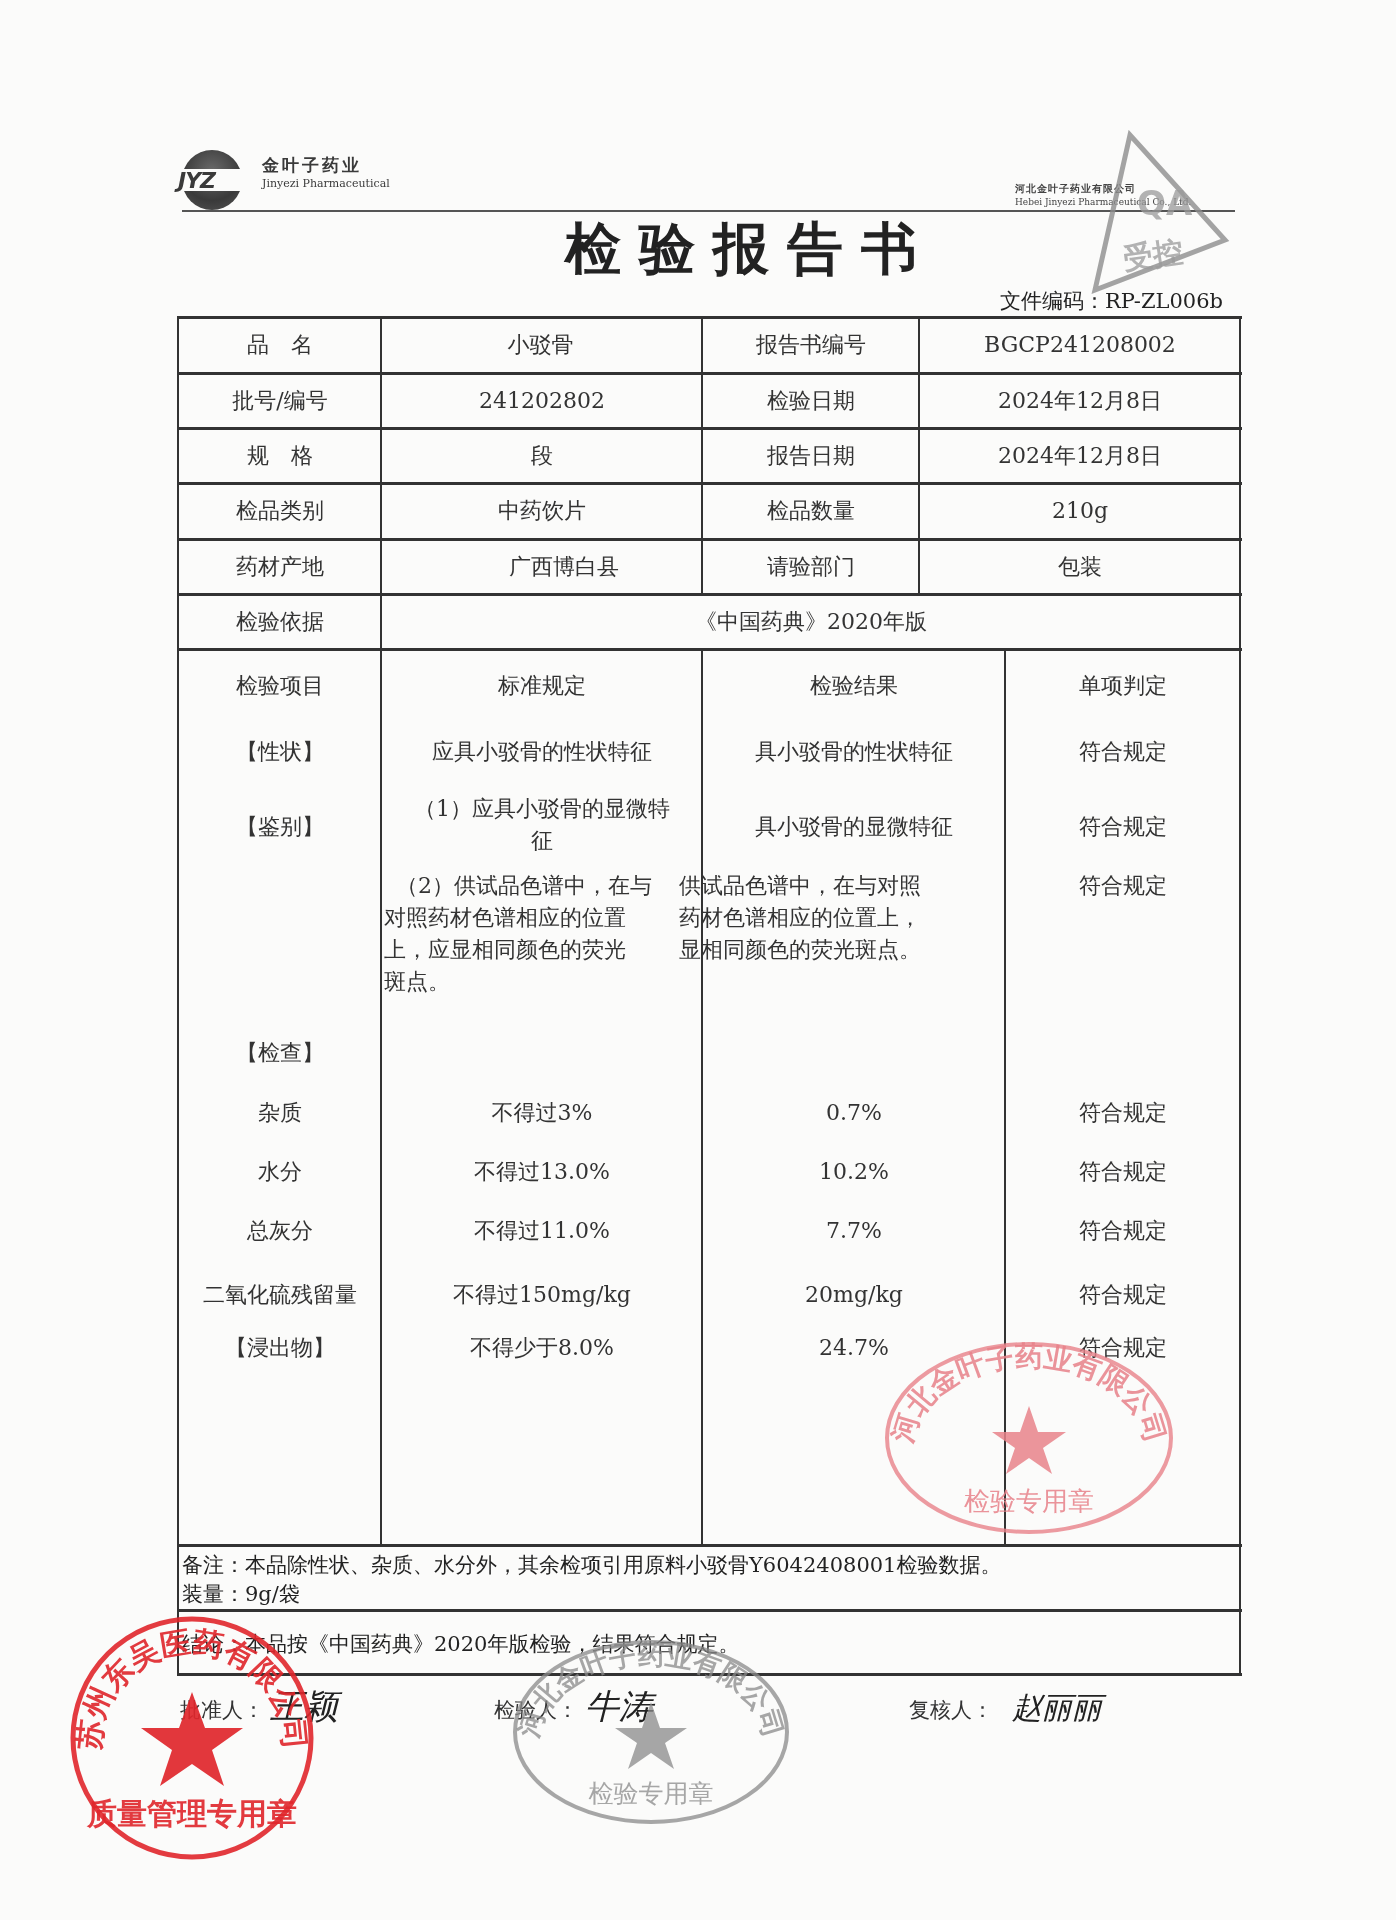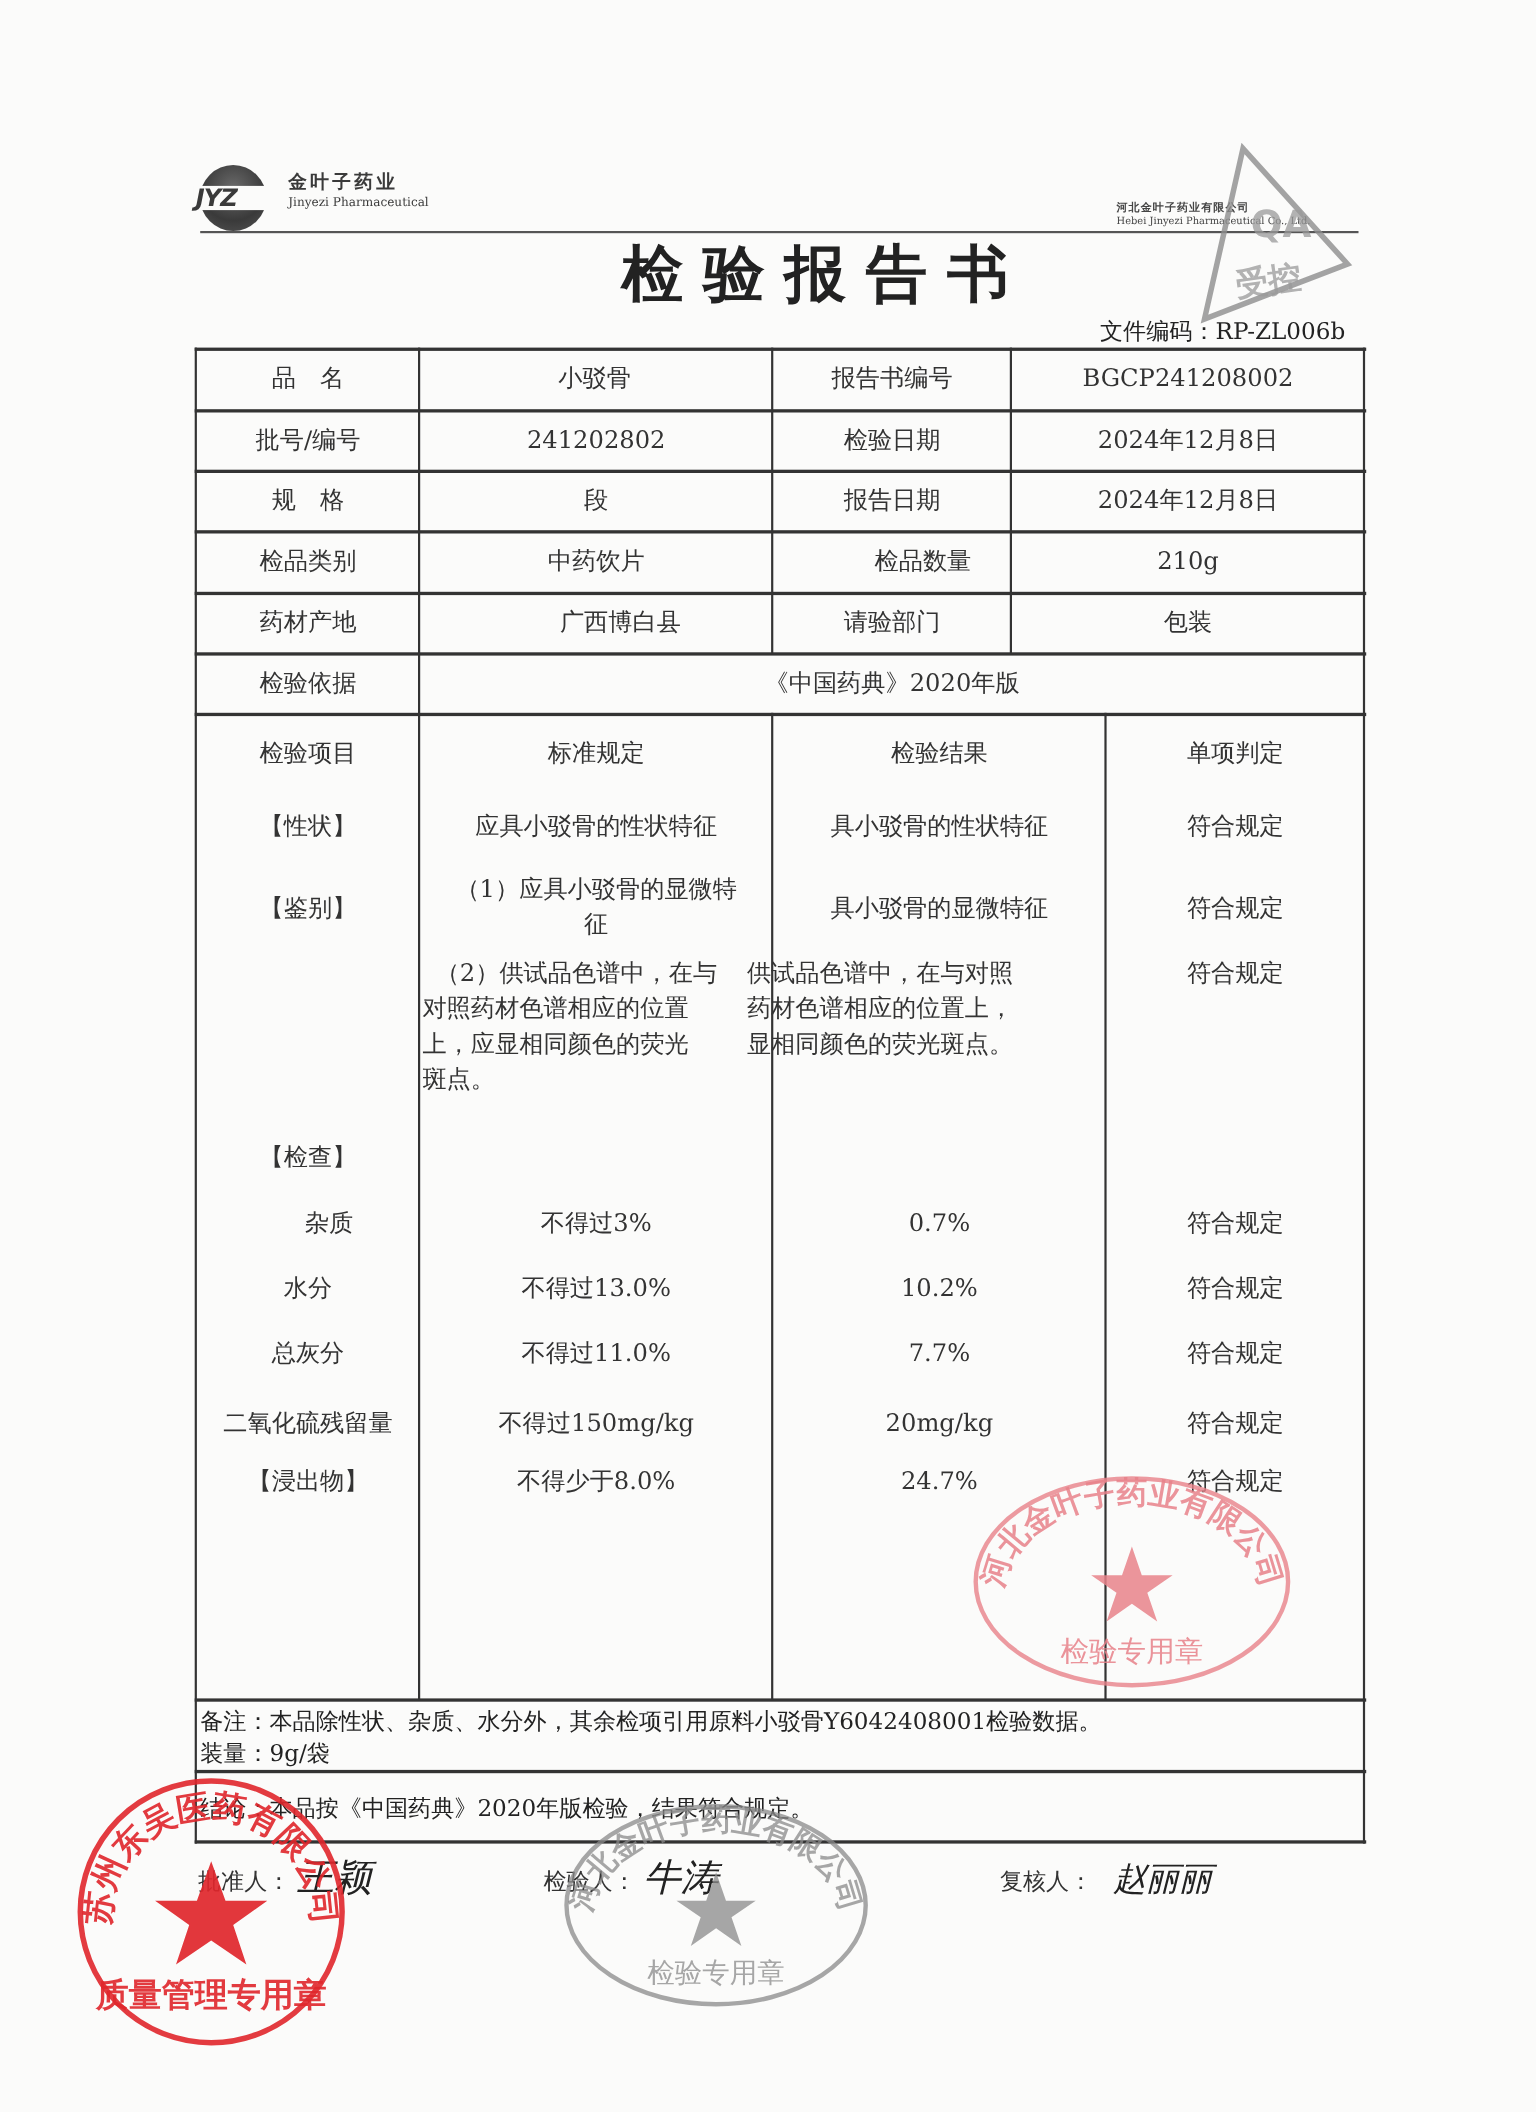--- a/index.html
+++ b/index.html
@@ -91,21 +91,21 @@
 </div>
 <div>
   <div class="cell" style="left:180px; top:430px; width:200px; height:52px;">规　格</div>
   <div class="cell" style="left:383px; top:430px; width:318px; height:52px;">段</div>
   <div class="cell" style="left:704px; top:430px; width:214px; height:52px;">报告日期</div>
   <div class="cell" style="left:921px; top:430px; width:318px; height:52px;">2024年12月8日</div>
 </div>
 <div>
   <div class="cell" style="left:180px; top:485px; width:200px; height:53px;">检品类别</div>
   <div class="cell" style="left:383px; top:485px; width:318px; height:53px;">中药饮片</div>
-  <div class="cell" style="left:704px; top:485px; width:214px; height:53px;margin-left:28px;">检品数量</div>
+  <div class="cell" style="left:704px; top:485px; width:214px; height:53px;">检品数量</div>
   <div class="cell" style="left:921px; top:485px; width:318px; height:53px;">210g</div>
 </div>
 <div>
   <div class="cell" style="left:180px; top:541px; width:200px; height:52px;">药材产地</div>
   <div class="cell" style="left:383px; top:541px; width:318px; height:52px;padding-left:22px;">广西博白县</div>
   <div class="cell" style="left:704px; top:541px; width:214px; height:52px;">请验部门</div>
   <div class="cell" style="left:921px; top:541px; width:318px; height:52px;">包装</div>
 </div>
 <div>
   <div class="cell" style="left:180px; top:596px; width:200px; height:52px;">检验依据</div>
@@ -145,21 +145,21 @@
     <div>供试品色谱中，在与对照</div>
     <div>药材色谱相应的位置上，</div>
     <div>显相同颜色的荧光斑点。</div>
   </div>
   <div class="cell" style="left:1007px; top:868px; width:232px; height:36px;">符合规定</div>
 </div>
 
 <div class="cell" style="left:180px; top:1033px; width:200px; height:40px;">【检查】</div>
 
 <div>
-  <div class="cell" style="left:180px; top:1093px; width:200px; height:40px;padding-left:19px;">杂质</div>
+  <div class="cell" style="left:180px; top:1093px; width:200px; height:40px;">杂质</div>
   <div class="cell" style="left:383px; top:1093px; width:318px; height:40px;">不得过3%</div>
   <div class="cell" style="left:704px; top:1093px; width:300px; height:40px;">0.7%</div>
   <div class="cell" style="left:1007px; top:1093px; width:232px; height:40px;">符合规定</div>
 </div>
 <div>
   <div class="cell" style="left:180px; top:1152px; width:200px; height:40px;">水分</div>
   <div class="cell" style="left:383px; top:1152px; width:318px; height:40px;">不得过13.0%</div>
   <div class="cell" style="left:704px; top:1152px; width:300px; height:40px;">10.2%</div>
   <div class="cell" style="left:1007px; top:1152px; width:232px; height:40px;">符合规定</div>
 </div>

